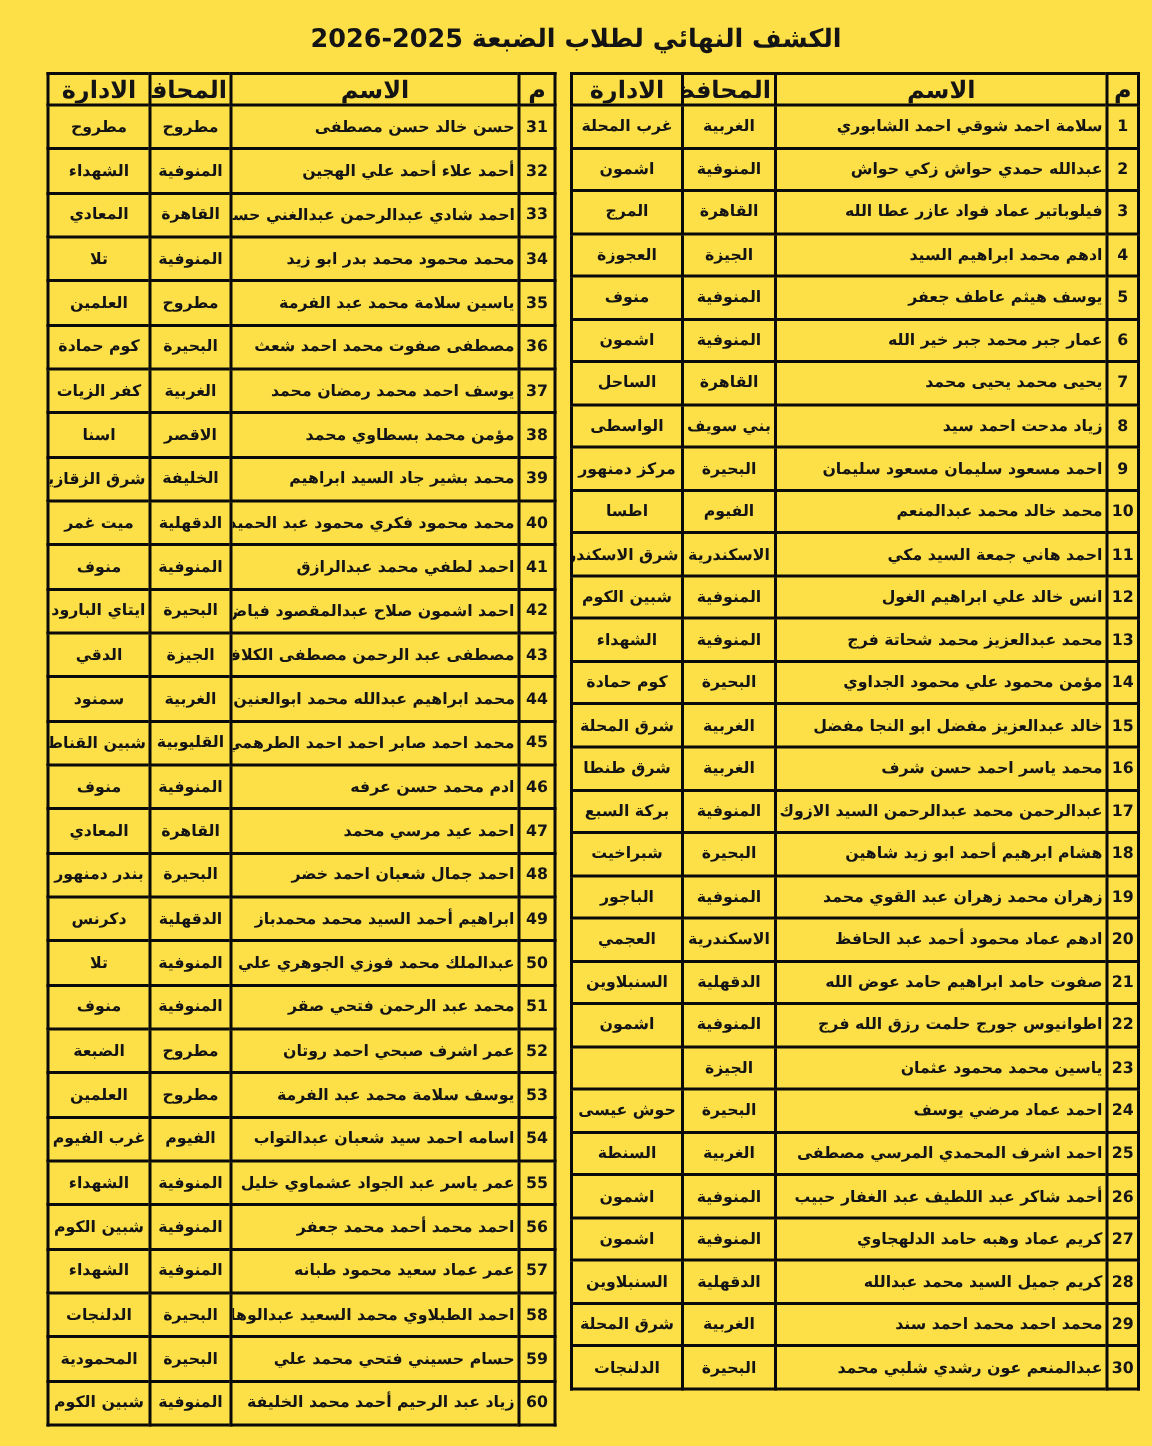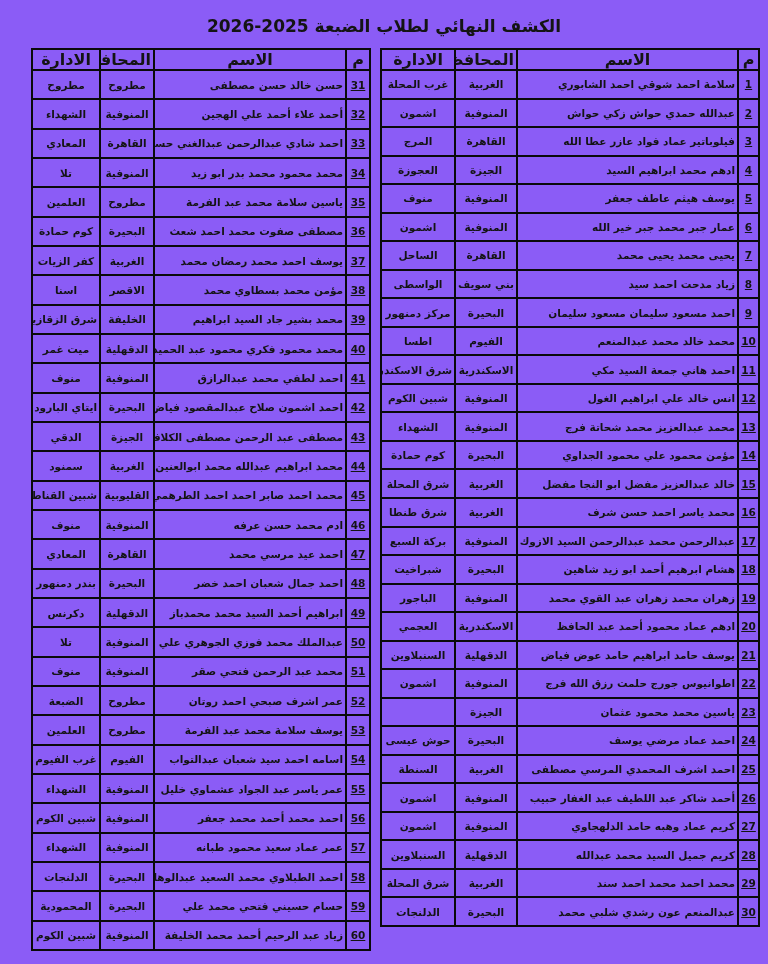--- a/index.html
+++ b/index.html
@@ -1,19 +1,19 @@
 <!DOCTYPE html>
 <html lang="ar"><head>
 <meta charset="utf-8">
 <style>
   html,body{margin:0;padding:0;background:#ffffff;}
   .page{
     position:relative;
     width:768px;height:964px;
-    background:#8b5cf6;
+    background:#fde047;
     font-family:"DejaVu Sans",sans-serif;
     color:#141414;
     overflow:hidden;
   }
   .title{
     position:absolute;
     top:16px;left:0;right:0;
     text-align:center;
     direction:rtl;
     font-size:17px;
@@ -32,21 +32,21 @@
   table.tbl th, table.tbl td{
     border:2px solid #0a0a0a;
     padding:0 2px;
     overflow:hidden;
     white-space:nowrap;
     font-weight:bold;
     vertical-align:middle;
   }
   table.tbl th{font-size:16px;text-align:center;}
   table.tbl td{font-size:10.5px;}
-  td.num-cell{text-align:center;font-size:10.5px;padding:0 1px;text-decoration:underline;}
+  td.num-cell{text-align:center;font-size:10.5px;padding:0 1px;}
   td.name-cell{text-align:right;}
   td.governorate-cell{text-align:center;font-size:10px;}
   td.district-cell{text-align:center;font-size:10px;}
 </style>
 </head>
 <body>
 
 <div class="page">
 
   <div class="title">الكشف النهائي لطلاب الضبعة 2025-2026</div>
@@ -183,21 +183,21 @@
             <td class="district-cell">الباجور</td>
           </tr>
           <tr>
             <td class="num-cell">20</td>
             <td class="name-cell">ادهم عماد محمود أحمد عبد الحافظ</td>
             <td class="governorate-cell">الاسكندرية</td>
             <td class="district-cell">العجمي</td>
           </tr>
           <tr>
             <td class="num-cell">21</td>
-            <td class="name-cell">يوسف حامد ابراهيم حامد عوض فياض</td>
+            <td class="name-cell">صفوت حامد ابراهيم حامد عوض الله</td>
             <td class="governorate-cell">الدقهلية</td>
             <td class="district-cell">السنبلاوين</td>
           </tr>
           <tr>
             <td class="num-cell">22</td>
             <td class="name-cell">اطوانيوس جورج حلمت رزق الله فرج</td>
             <td class="governorate-cell">المنوفية</td>
             <td class="district-cell">اشمون</td>
           </tr>
           <tr>

